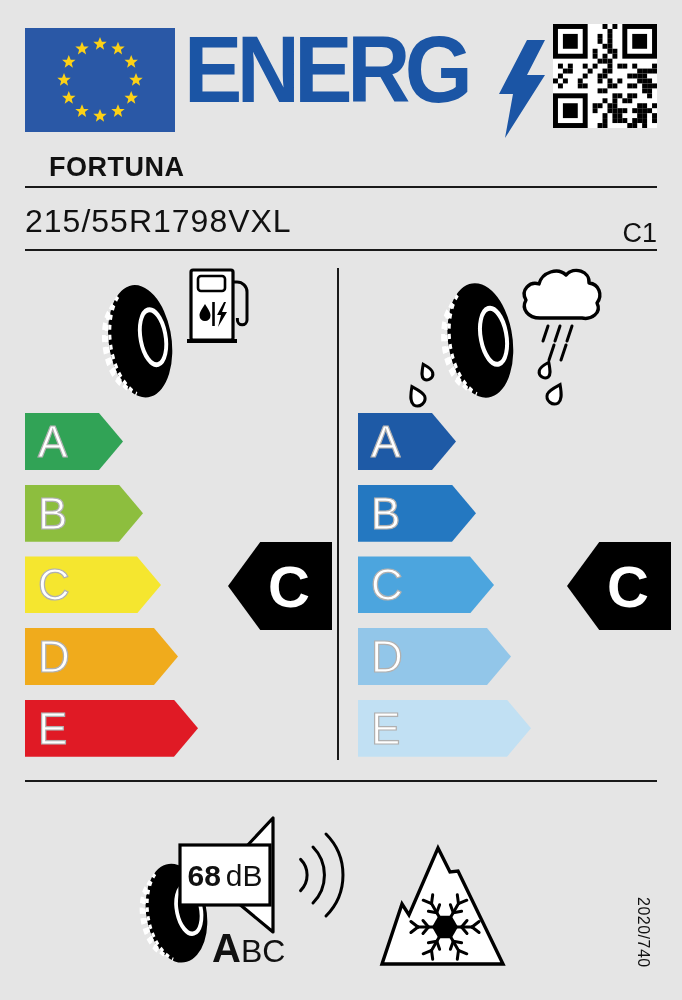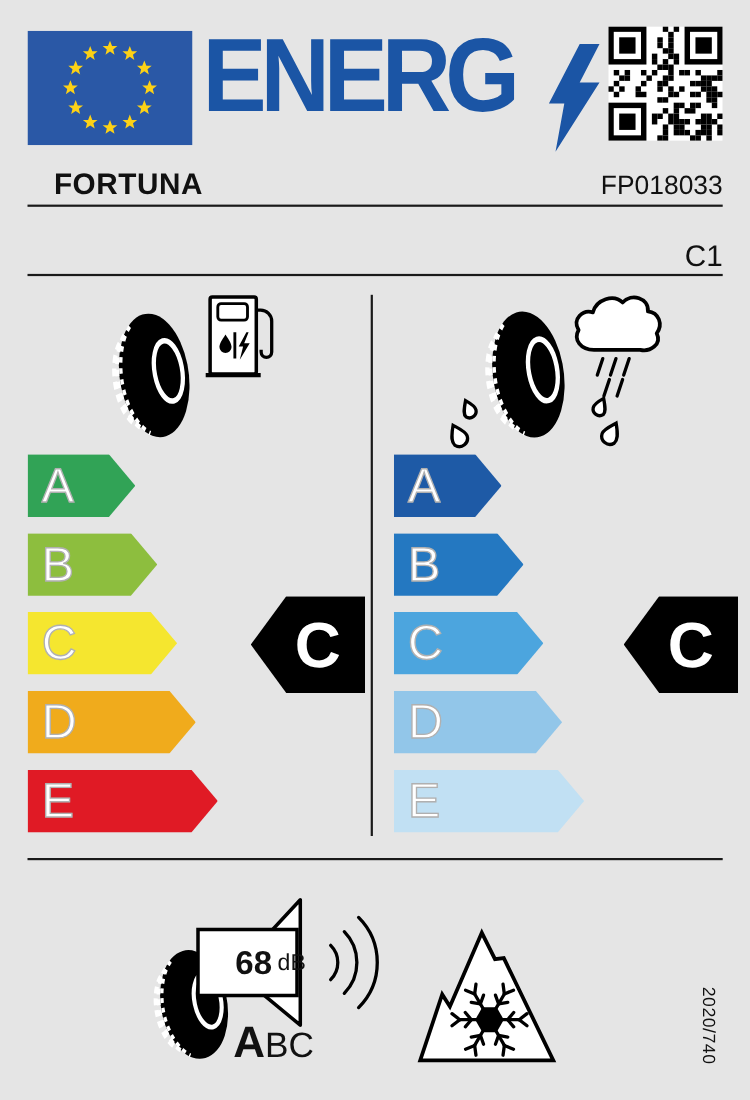--- a/index.html
+++ b/index.html
@@ -27,23 +27,23 @@
   .gw1{width:98px;} .gw2{width:118px;} .gw3{width:136px;} .gw4{width:153px;} .gw5{width:173px;}
   .gl{display:block;line-height:57px;padding-left:13px;font-size:44px;color:#fff;
       -webkit-text-stroke:1.2px #b0b0b0;text-shadow:0 0 1px #bdbdbd;}
   .rating{top:542px;width:86px;height:88px;background:#000;display:flex;align-items:center;
           justify-content:center;padding-left:18px;box-sizing:content-box;color:#fff;
           font-size:58px;font-weight:700;
           clip-path:polygon(100% 0,31% 0,0 50%,31% 100%,100% 100%);}
   .ratingL{left:228px;} .ratingR{left:567px;}
   
   .noise-text{left:182px;top:849px;width:86px;height:54px;display:flex;align-items:center;
-              justify-content:center;gap:5px;margin-left:21px;}
+              justify-content:center;gap:5px;}
   .noise-val{font-size:30px;font-weight:700;}
-  .noise-unit{font-size:21px;}
+  .noise-unit{font-size:30px;}
   .noise-class{left:212px;top:926px;display:flex;align-items:baseline;}
   .nc-a{font-size:40px;font-weight:800;}
   .nc-bc{font-size:32px;}
   .reg{left:652px;top:897px;transform:rotate(90deg);transform-origin:0 0;font-size:16px;
        letter-spacing:.5px;white-space:nowrap;}
 </style>
 </head>
 <body>
 
 <svg width="0" height="0" style="position:absolute" aria-hidden="true">
@@ -207,22 +207,22 @@
         <rect x="100" y="95" width="5" height="5"></rect>
         <rect x="45" y="100" width="5" height="5"></rect>
         <rect x="50" y="100" width="5" height="5"></rect>
         <rect x="75" y="100" width="5" height="5"></rect>
         <rect x="80" y="100" width="5" height="5"></rect>
         <rect x="90" y="100" width="5" height="5"></rect>
       </g>
   </svg>
 
   <div class="abs brand">FORTUNA</div>
-  <div class="abs pcode">FP018033</div>
   <div class="abs rule r1"></div>
+  <div class="abs tsize">215/55R1798VXL</div>
   <div class="abs tclass">C1</div>
   <div class="abs rule r2"></div>
 
   <svg class="abs" style="left:93px;top:262px" width="160" height="142" viewBox="0 0 160 142">
     <use href="#tyre" x="0" y="0" transform="translate(2,20) scale(0.78,1.0)" width="110" height="120"></use>
     <g transform="translate(96,2)">
       <line x1="-2" y1="77" x2="48" y2="77" stroke="#000" stroke-width="4"></line>
       <rect x="2" y="6" width="42" height="70" rx="2" fill="#fff" stroke="#000" stroke-width="3.2"></rect>
       <rect x="9" y="12" width="27" height="15" rx="3" fill="#fff" stroke="#000" stroke-width="2.6"></rect>
       <path d="M16,40 C12.5,45.5 10.5,48.5 10.5,51.5 A5.5,5.5 0 0 0 21.5,51.5 C21.5,48.5 19.5,45.5 16,40 Z" fill="#000"></path>

